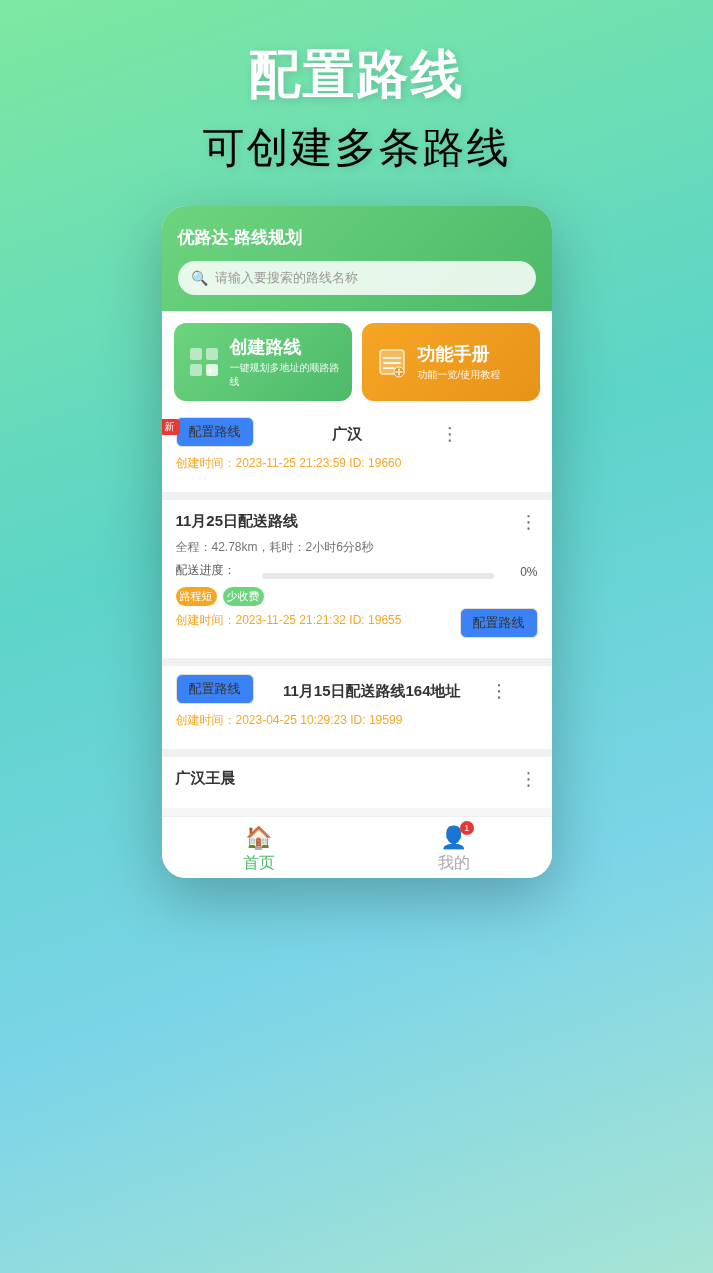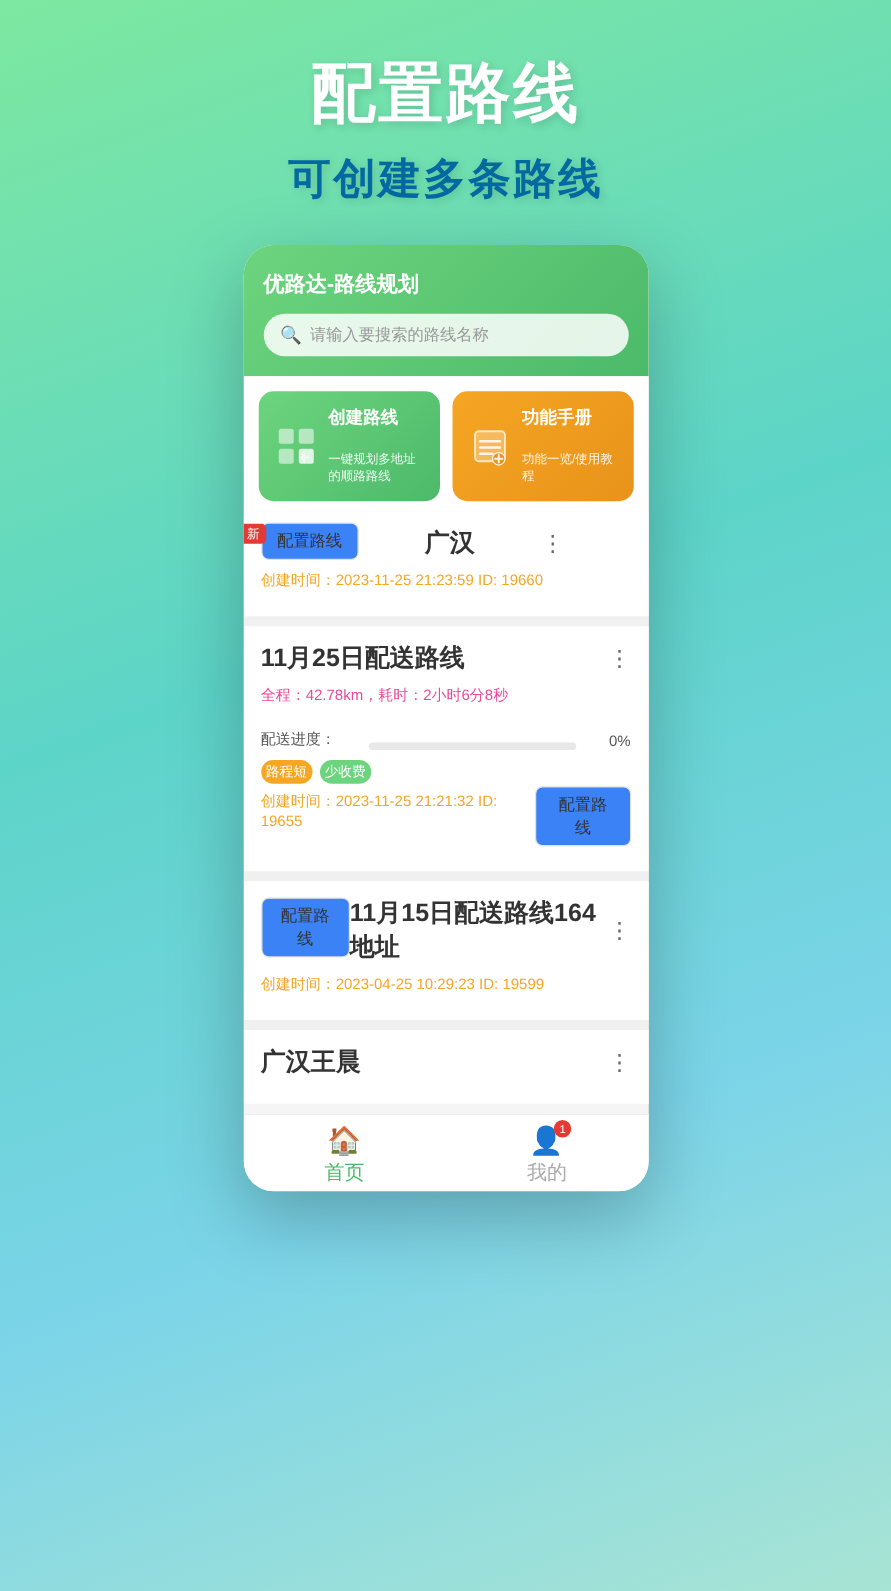--- a/index.html
+++ b/index.html
@@ -17,30 +17,30 @@
     .headline1 {
       font-size: 52px;
       font-weight: 900;
       color: white;
       text-shadow: 2px 2px 8px rgba(0,0,0,0.15);
       margin-bottom: 10px;
       letter-spacing: 2px;
     }
 
     .headline2 {
-      font-size: 34px;
-      font-weight: 700;
-      color: #0369a1;
+      font-size: 42px;
+      font-weight: 400;
+      color: #000000;
       text-shadow: 2px 2px 8px rgba(0,0,0,0.15);
       margin-bottom: 30px;
       letter-spacing: 2px;
     }
 
     .phone-frame {
-      width: 324px;
+      width: 390px;
       background: #f5f5f5;
       border-radius: 24px;
       overflow: hidden;
       box-shadow: 0 20px 60px rgba(0,0,0,0.25);
     }
 
     .app-header {
       background: linear-gradient(135deg, #6dd47e 0%, #4cba6a 100%);
       padding: 20px 16px 16px;
     }
@@ -105,23 +105,23 @@
       color: white;
       opacity: 0.9;
     }
 
     .card-text {
       flex: 1;
     }
 
     .card-title {
       color: white;
-      font-size: 14px;
+      font-size: 18px;
       font-weight: 700;
-      margin-bottom: 18px;
+      margin-bottom: 2px;
     }
 
     .card-desc {
       color: rgba(255,255,255,0.9);
       font-size: 10px;
       line-height: 1.4;
     }
 
     .route-list {
       background: #f0f0f0;
@@ -135,21 +135,21 @@
     }
 
     .route-header {
       display: flex;
       justify-content: space-between;
       align-items: center;
       margin-bottom: 8px;
     }
 
     .route-name {
-      font-size: 20px;
+      font-size: 15px;
       font-weight: 600;
       color: #333;
     }
 
     .route-menu {
       color: #666;
       font-size: 18px;
       cursor: pointer;
       line-height: 1;
     }
@@ -167,22 +167,22 @@
       padding: 5px 12px;
       font-size: 13px;
       color: #333;
       cursor: pointer;
       float: right;
       margin-top: -4px;
     }
 
     .route-detail {
       font-size: 12px;
-      color: #ec4899;
-      margin-bottom: 18px;
+      color: #737373;
+      margin-bottom: 6px;
     }
 
     .progress-row {
       display: flex;
       align-items: flex-end;
       gap: 26px;
       margin-bottom: 8px;
     }
 
     .progress-label {

